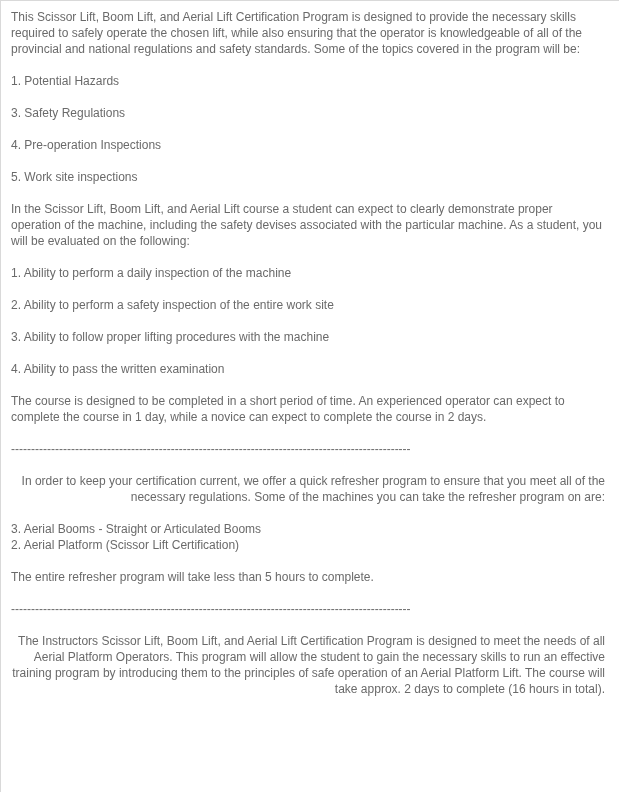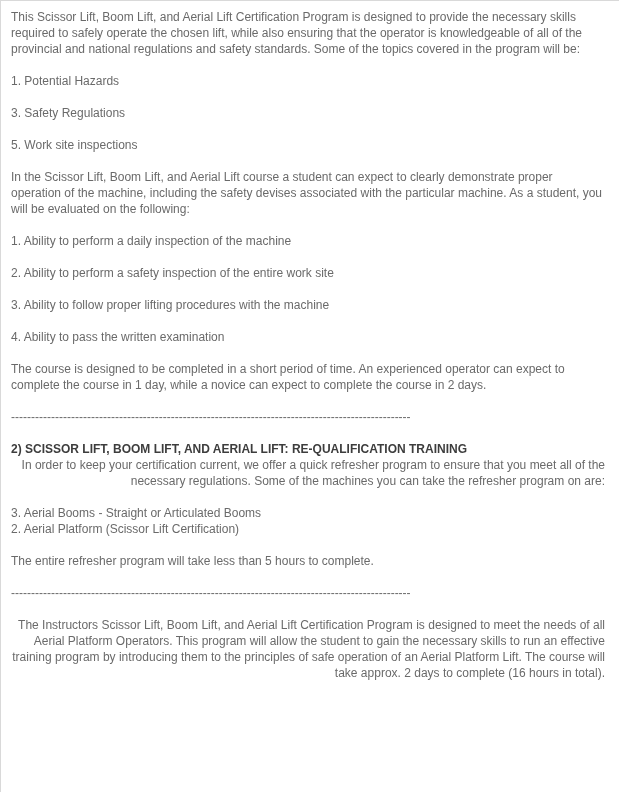--- a/index.html
+++ b/index.html
@@ -54,34 +54,34 @@
 </style>
 </head>
 <body>
 
 <div class="page">
 
   <p class="para">This Scissor Lift, Boom Lift, and Aerial Lift Certification Program is designed to provide the necessary skills required to safely operate the chosen lift, while also ensuring that the operator is knowledgeable of all of the provincial and national regulations and safety standards. Some of the topics covered in the program will be:</p>
 
   <p class="list-item">1. Potential Hazards</p>
   <p class="list-item">3. Safety Regulations</p>
+  <p class="list-item">4. Pre-operation Inspections</p>
   <p class="list-item">5. Work site inspections</p>
 
   <p class="para">In the Scissor Lift, Boom Lift, and Aerial Lift course a student can expect to clearly demonstrate proper operation of the machine, including the safety devises associated with the particular machine. As a student, you will be evaluated on the following:</p>
 
   <p class="list-item">1. Ability to perform a daily inspection of the machine</p>
   <p class="list-item">2. Ability to perform a safety inspection of the entire work site</p>
   <p class="list-item">3. Ability to follow proper lifting procedures with the machine</p>
   <p class="list-item">4. Ability to pass the written examination</p>
 
   <p class="para">The course is designed to be completed in a short period of time. An experienced operator can expect to complete the course in 1 day, while a novice can expect to complete the course in 2 days.</p>
 
   <p class="separator">----------------------------------------------------------------------------------------------------</p>
 
-  <p class="section-heading">2) SCISSOR LIFT, BOOM LIFT, AND AERIAL LIFT: RE-QUALIFICATION TRAINING</p>
   <p class="section-body">In order to keep your certification current, we offer a quick refresher program to ensure that you meet all of the necessary regulations. Some of the machines you can take the refresher program on are:</p>
 
   <div class="tight-group">
     <p class="tight-line">3. Aerial Booms - Straight or Articulated Booms</p>
     <p class="tight-line">2. Aerial Platform (Scissor Lift Certification)</p>
   </div>
 
   <p class="para">The entire refresher program will take less than 5 hours to complete.</p>
 
   <p class="separator">----------------------------------------------------------------------------------------------------</p>

